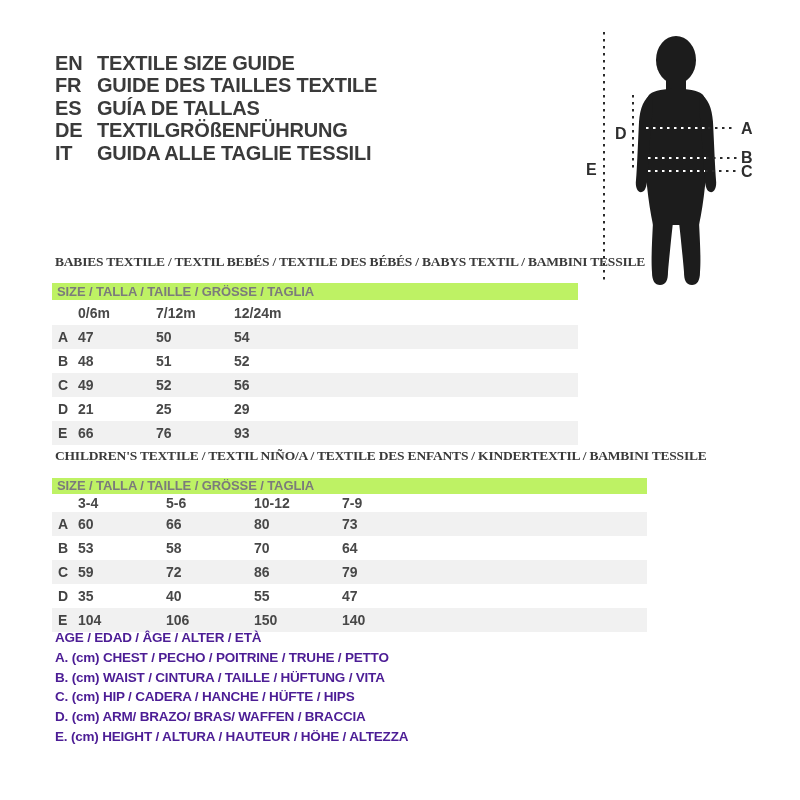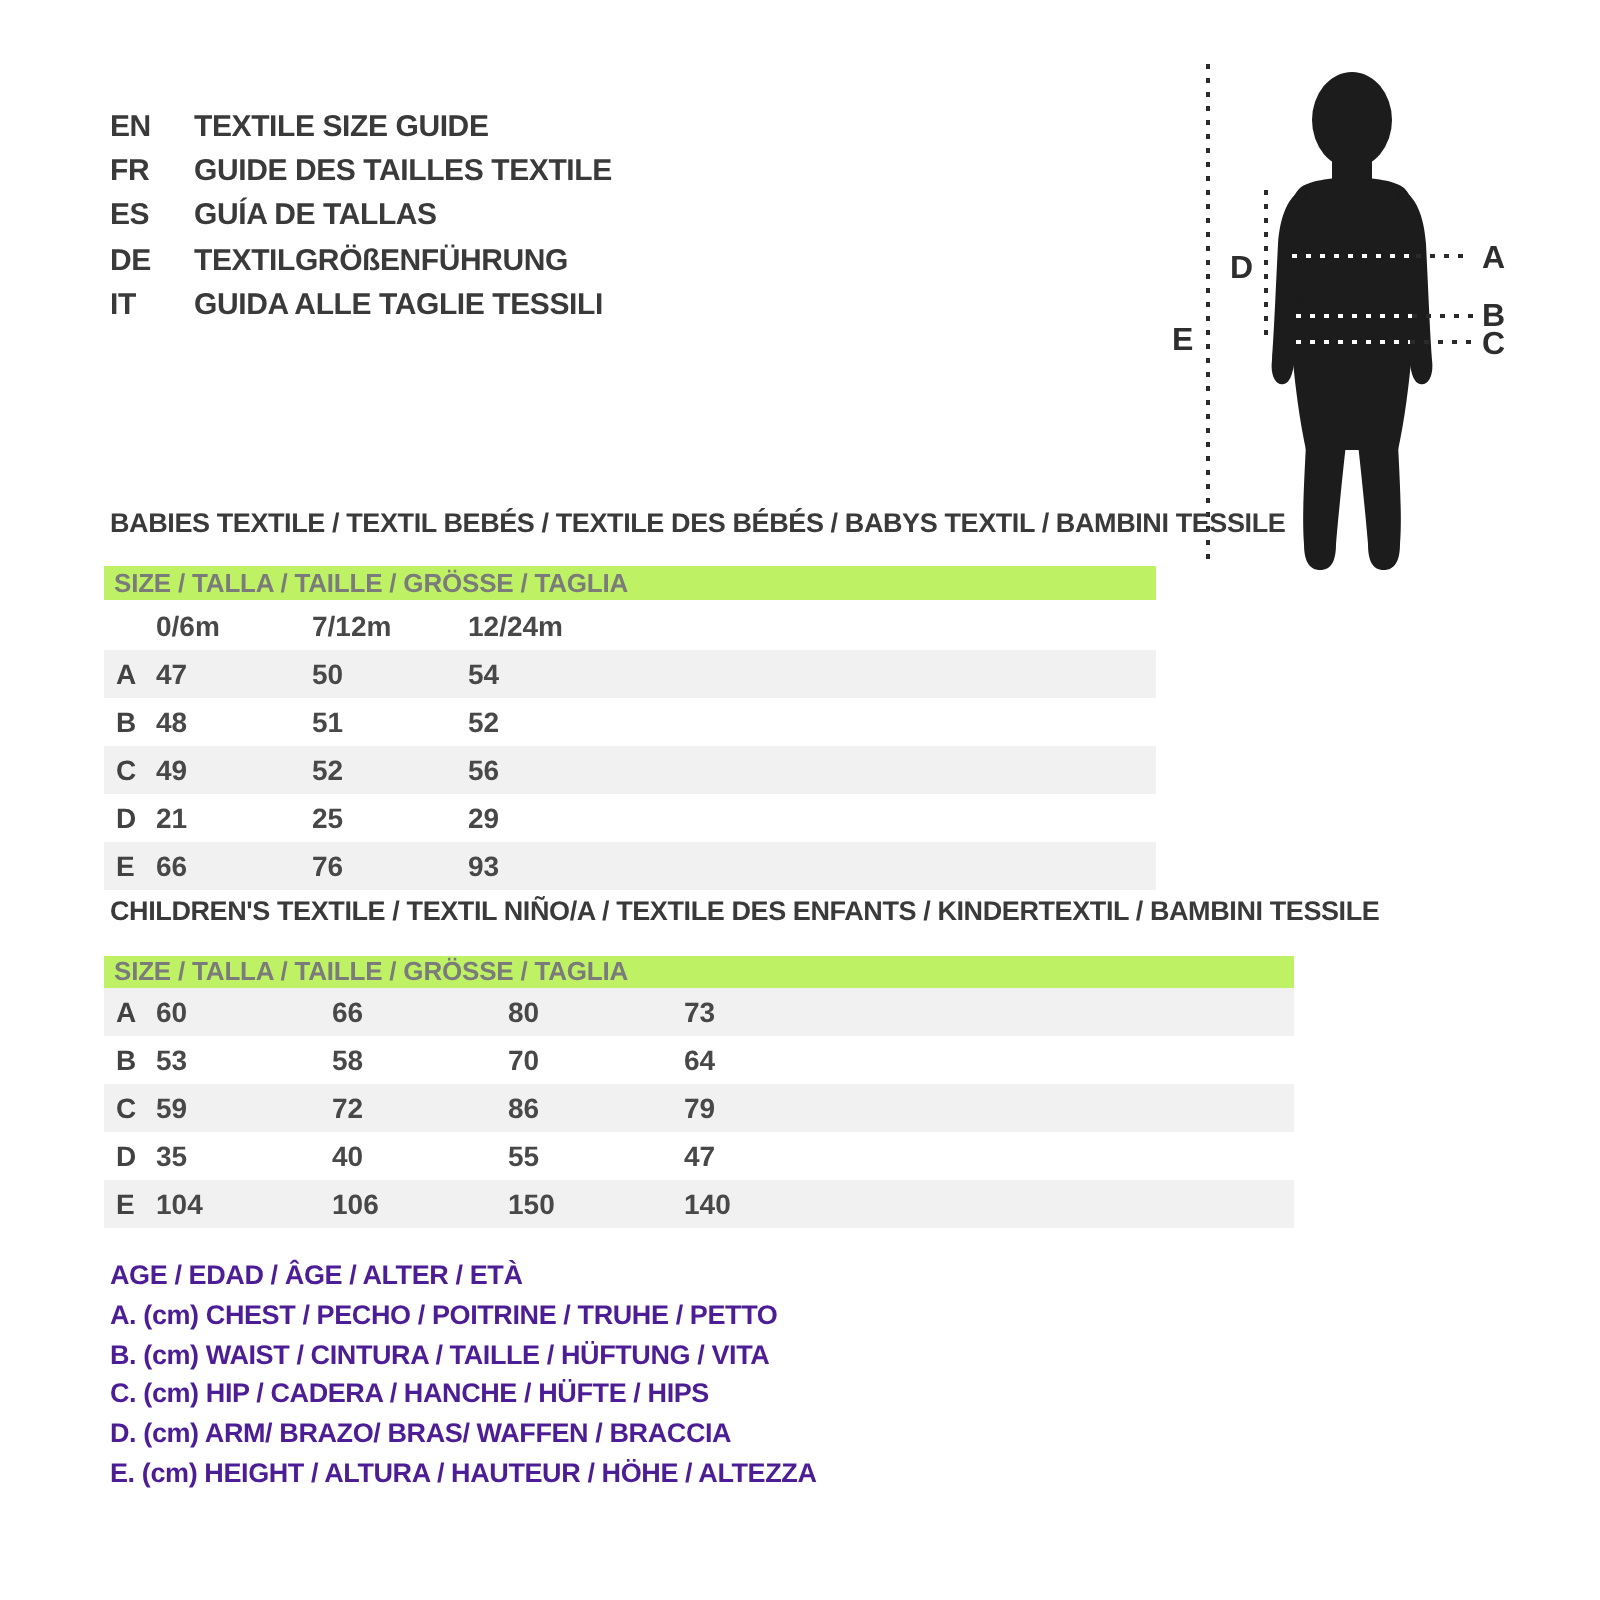--- a/index.html
+++ b/index.html
@@ -5,29 +5,29 @@
   html,body{margin:0;padding:0;}
   body{
     width:800px;height:800px;background:#ffffff;
     font-family:"Liberation Sans","DejaVu Sans",sans-serif;
     color:#3f3f3f;position:relative;overflow:hidden;
   }
   .abs{position:absolute;}
 
   
   .langs{left:55px;top:52px;}
-  .lang-row{display:flex;height:22.4px;align-items:center;
-    font-size:15px;font-weight:700;letter-spacing:-0.2px;color:#3a3a3a;}
+  .lang-row{display:flex;height:22.4px;
+    font-size:20px;font-weight:700;letter-spacing:-0.2px;color:#3a3a3a;}
   .lang-code{width:42px;}
 
   
   .figure{left:558px;top:22px;width:242px;height:272px;}
 
   
-  .heading{font-size:13.5px;font-weight:700;letter-spacing:-0.2px;color:#3a3a3a;white-space:nowrap;}
+  .heading{font-size:13.5px;font-weight:700;letter-spacing:-0.2px;color:#3a3a3a;white-space:nowrap;font-family:Liberation Serif, serif;}
   .heading-babies{left:55px;top:254px;}
   .heading-children{left:55px;top:448px;}
 
   
   .sg-table{left:52px;}
   .t-babies{top:283px;width:526px;--colw:78px;--unith:25px;--barh:17px;}
   .t-children{top:478px;width:595px;--colw:88px;--unith:18px;--barh:16px;}
   .size-bar{height:var(--barh);line-height:var(--barh);background:#bef264;color:#7b7b7b;
     font-size:13px;font-weight:700;padding-left:5px;letter-spacing:-0.1px;}
   .unit-row{display:flex;height:var(--unith);align-items:center;}
@@ -141,20 +141,27 @@
       <div class="cell-label">E</div>
       <div class="cell">66</div>
       <div class="cell">76</div>
       <div class="cell">93</div>
     </div>
   </div>
 
 <div class="abs heading heading-children">CHILDREN'S TEXTILE / TEXTIL NIÑO/A / TEXTILE DES ENFANTS / KINDERTEXTIL / BAMBINI TESSILE</div>
 <div class="abs sg-table t-children" id="table1">
     <div class="size-bar">SIZE / TALLA / TAILLE / GRÖSSE / TAGLIA</div>
+    <div class="unit-row">
+      <div class="cell-label"></div>
+      <div class="cell">3-4</div>
+      <div class="cell">5-6</div>
+      <div class="cell">10-12</div>
+      <div class="cell">7-9</div>
+    </div>
     <div class="data-row striped">
       <div class="cell-label">A</div>
       <div class="cell">60</div>
       <div class="cell">66</div>
       <div class="cell">80</div>
       <div class="cell">73</div>
     </div>
     <div class="data-row">
       <div class="cell-label">B</div>
       <div class="cell">53</div>

